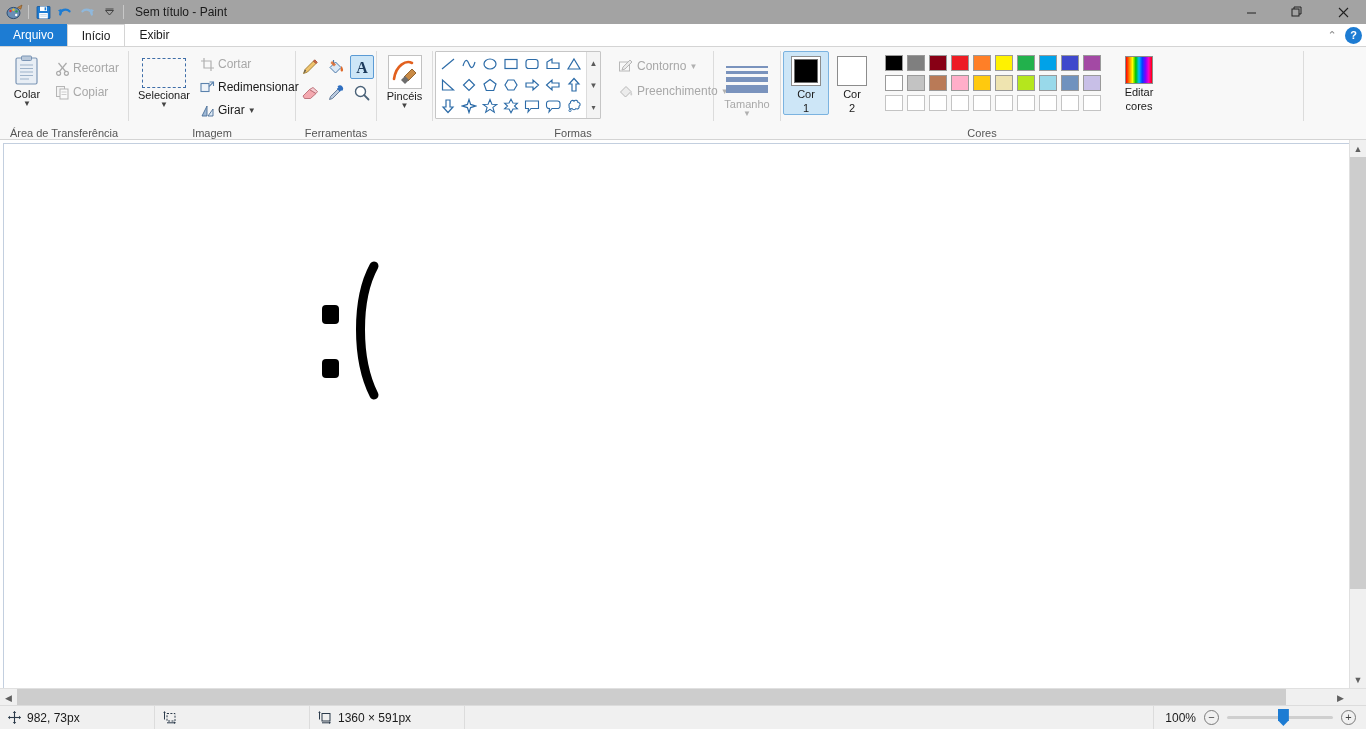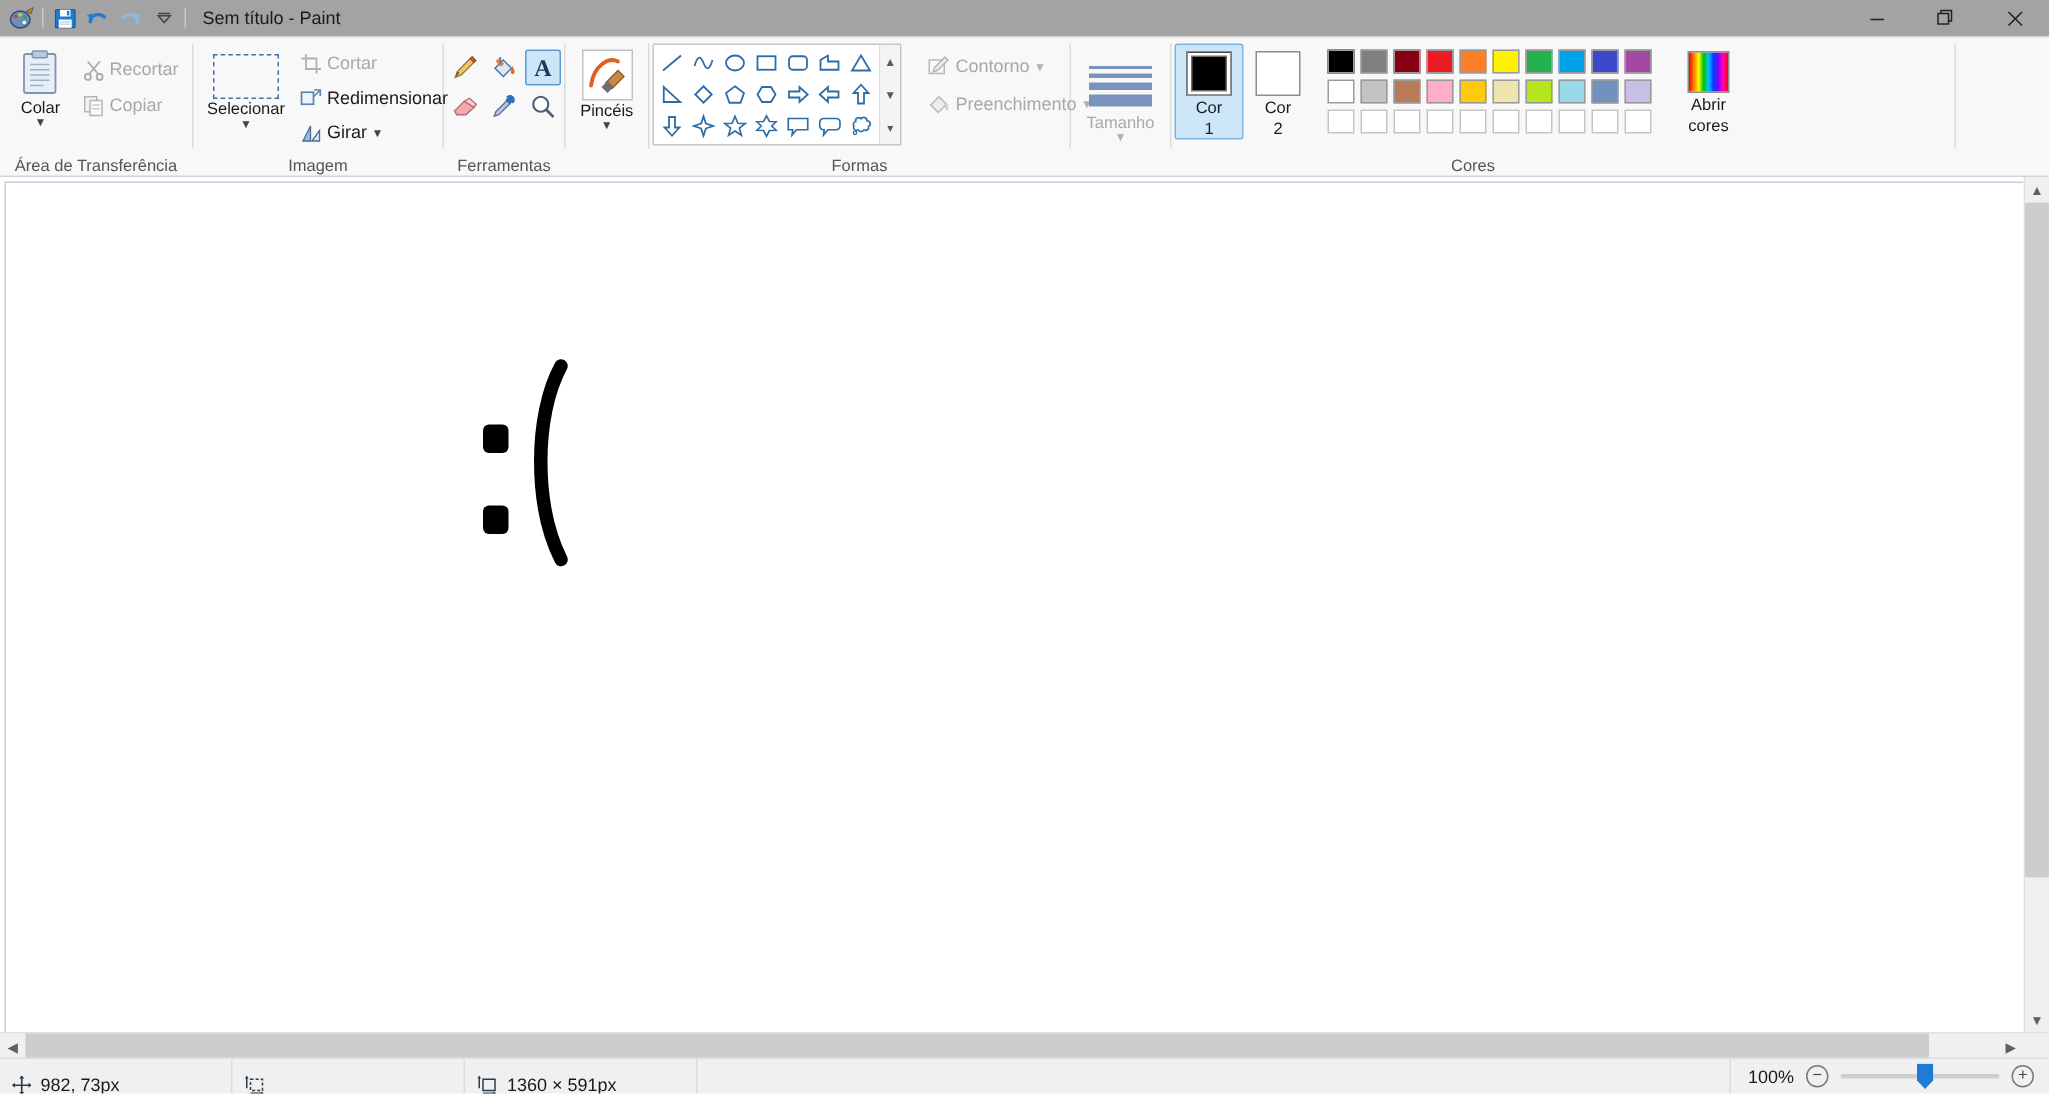--- a/index.html
+++ b/index.html
@@ -92,21 +92,21 @@
   .sb-arrow { height:17px; display:flex; align-items:center; justify-content:center; font-size:9px; color:#606060; background:#f0f0f0; cursor:default;}
   .vtrack { flex:1; position:relative; background:#f0f0f0; }
   .vthumb { position:absolute; left:0; right:0; top:0; height:84%; background:#cdcdcd; cursor:default;}
   .hscrollbar { height:17px; background:#f0f0f0; border-top:1px solid #e0e0e0; display:flex; flex:none; }
   .htrack { flex:1; position:relative; }
   .hthumb { position:absolute; top:0; bottom:0; left:0; width:96.5%; background:#cdcdcd; cursor:default;}
   .corner-box { width:17px; height:17px; background:#f0f0f0; }
 
   
   .statusbar { height:24px; background:#f0f0f0; border-top:1px solid #dcdcdc; display:flex; align-items:center; flex:none; font-size:12px; color:#1a1a1a; }
-  .sb-cell { display:flex; align-items:flex-end; gap:6px; height:24px; padding:0 8px; border-right:1px solid #dcdcdc; }
+  .sb-cell { display:flex; align-items:center; gap:6px; height:24px; padding:0 8px; border-right:1px solid #dcdcdc; }
   .sb-spacer { flex:1; border-right:1px solid #dcdcdc; height:24px; }
   .zoomwrap { display:flex; align-items:center; gap:8px; padding:0 10px; height:24px; }
   .zbtn { width:15px;height:15px;border-radius:50%;border:1px solid #7a7a7a;display:flex;align-items:center;justify-content:center;
           font-size:11px;color:#444;background:#f0f0f0;cursor:default;line-height:1;}
   .zslider { width:106px; height:15px; position:relative; display:flex; align-items:center; }
   .ztrack { width:100%; height:3px; background:#cfcfcf; border-radius:2px;}
   .zthumb { position:absolute; left:48%; width:11px; height:17px; background:#1d7cd3; cursor:default;
             clip-path: polygon(0 0,100% 0,100% 66%,50% 100%,0 66%); }
   .zoomval { min-width:32px; text-align:right; }
 </style>
@@ -173,20 +173,29 @@
       </div>
       <div class="wc close">
         <svg width="11" height="11" viewBox="0 0 11 11">
           <line x1="1" y1="1" x2="10" y2="10" stroke="#222" stroke-width="1.1"></line>
           <line x1="10" y1="1" x2="1" y2="10" stroke="#222" stroke-width="1.1"></line>
         </svg>
       </div>
     </div>
   </div>
 
+  <div class="tabstrip">
+    <div class="tab file">Arquivo</div>
+    <div class="tab active">Início</div>
+    <div class="tab">Exibir</div>
+    <div class="tabstrip-right">
+      <div class="chev-collapse">⌃</div>
+      <div class="help-btn">?</div>
+    </div>
+  </div>
 
   <div class="ribbon">
 
     <div class="group" style="width:128px;">
       <div class="group-body" style="padding-left:8px; align-items:flex-start; padding-top:4px;">
         <div class="bigbtn" style="width:48px;">
           <svg width="30" height="32" viewBox="0 0 30 32">
             <rect x="4" y="3" width="21" height="26" rx="1.5" fill="#e8eef5" stroke="#7b95b5" stroke-width="1.2"></rect>
             <rect x="9.5" y="1" width="10" height="4.5" rx="1" fill="#b9c8da" stroke="#7b95b5" stroke-width="1"></rect>
             <line x1="8" y1="10" x2="21" y2="10" stroke="#9db2c9" stroke-width="1"></line>
@@ -594,21 +603,21 @@
               <div class="pswatch" style="background: rgb(255, 255, 255); border-color: rgb(196, 196, 196);"></div>
             </div>
             <div class="pcell">
               <div class="pswatch" style="background: rgb(255, 255, 255); border-color: rgb(196, 196, 196);"></div>
             </div>
           </div>
 
         <div style="display:flex;align-items:flex-start;margin-left:10px;">
           <div class="colorbig" style="width:52px;">
             <div class="rainbow"></div>
-            <div class="lbl">Abrir</div>
+            <div class="lbl">Editar</div>
             <div class="lbl">cores</div>
           </div>
         </div>
       </div>
       <div class="group-label" style="margin-right:120px;">Cores</div>
     </div>
 
     <div class="group-sep"></div>
 
     <div class="group" style="width:62px;">

